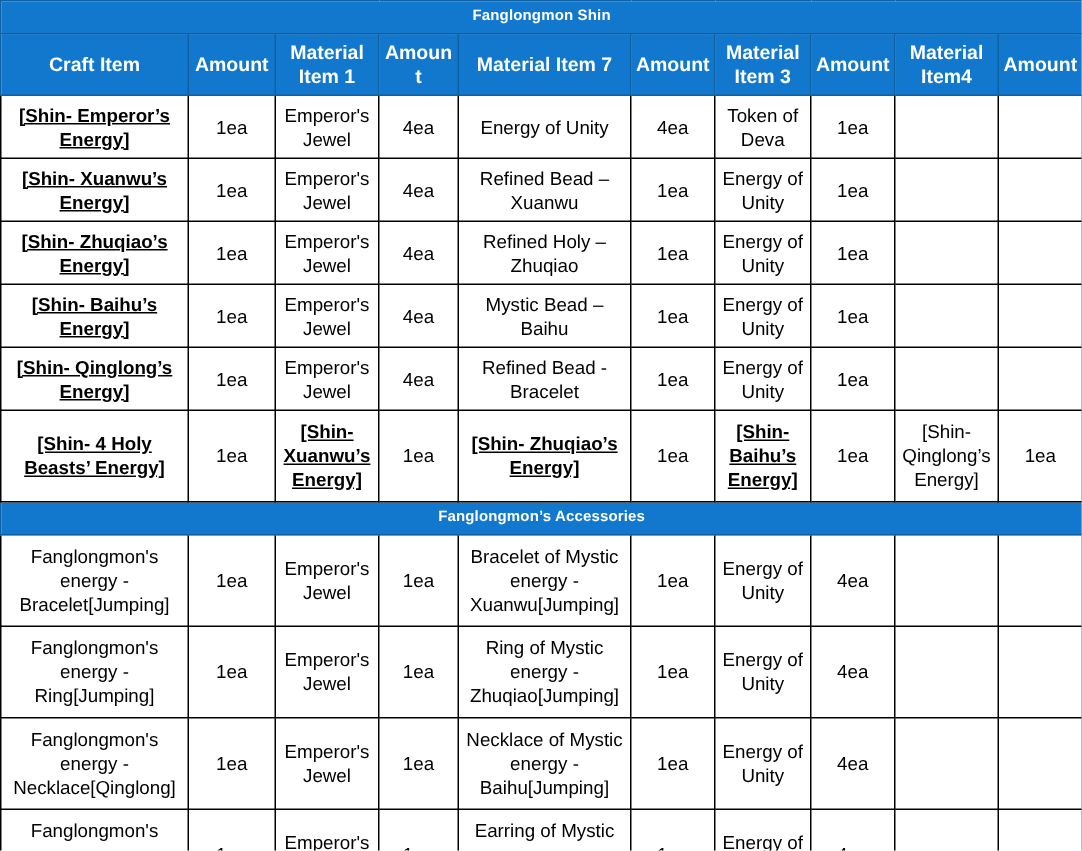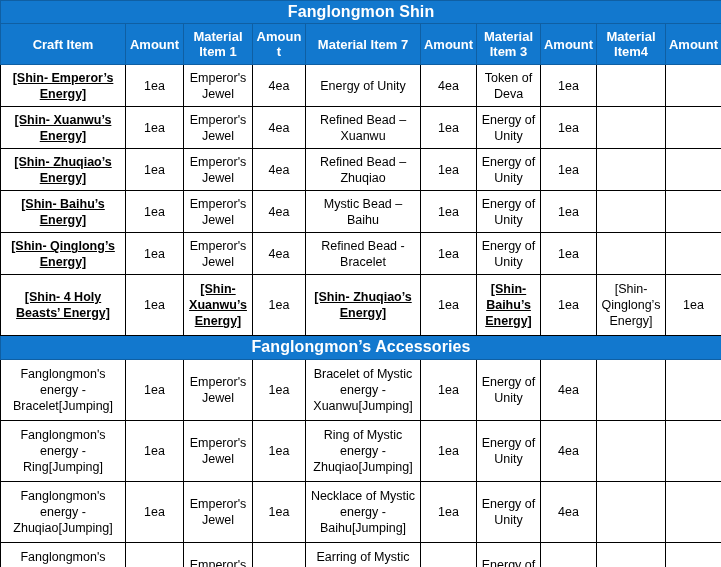--- a/index.html
+++ b/index.html
@@ -31,21 +31,21 @@
     word-wrap: break-word;
     overflow-wrap: break-word;
   }
   
   #craft-table td.title-band,
   #craft-table td.section-band {
     background: #1278CE;
     border: 1px solid #0F5FA3;
     color: #ffffff;
     font-weight: bold;
-    font-size: 16px;
+    font-size: 10px;
     letter-spacing: 0.1px;
   }
   #craft-table td.col-head {
     background: #1278CE;
     border: 1px solid #0F5FA3;
     color: #ffffff;
     font-weight: bold;
     font-size: 13px;
     line-height: 1.2;
   }
@@ -132,21 +132,21 @@
       <td>Energy of Unity</td>
       <td>1ea</td>
       <td class="empty-cell"></td>
       <td class="empty-cell"></td>
     </tr>
     <tr class="r-std">
       <td class="bold-cell">[Shin- Zhuqiao’s Energy]</td>
       <td>1ea</td>
       <td>Emperor's Jewel</td>
       <td>4ea</td>
-      <td>Refined Bead – Zhuqiao</td>
+      <td>Refined Holy – Zhuqiao</td>
       <td>1ea</td>
       <td>Energy of Unity</td>
       <td>1ea</td>
       <td class="empty-cell"></td>
       <td class="empty-cell"></td>
     </tr>
     <tr class="r-std">
       <td class="bold-cell">[Shin- Baihu’s Energy]</td>
       <td>1ea</td>
       <td>Emperor's Jewel</td>
@@ -206,21 +206,21 @@
       <td>Emperor's Jewel</td>
       <td>1ea</td>
       <td>Ring of Mystic energy - Zhuqiao[Jumping]</td>
       <td>1ea</td>
       <td>Energy of Unity</td>
       <td>4ea</td>
       <td class="empty-cell"></td>
       <td class="empty-cell"></td>
     </tr>
     <tr class="r-acc">
-      <td>Fanglongmon's energy - Zhuqiao[Jumping]</td>
+      <td>Fanglongmon's energy - Necklace[Qinglong]</td>
       <td>1ea</td>
       <td>Emperor's Jewel</td>
       <td>1ea</td>
       <td>Necklace of Mystic energy - Baihu[Jumping]</td>
       <td>1ea</td>
       <td>Energy of Unity</td>
       <td>4ea</td>
       <td class="empty-cell"></td>
       <td class="empty-cell"></td>
     </tr>

